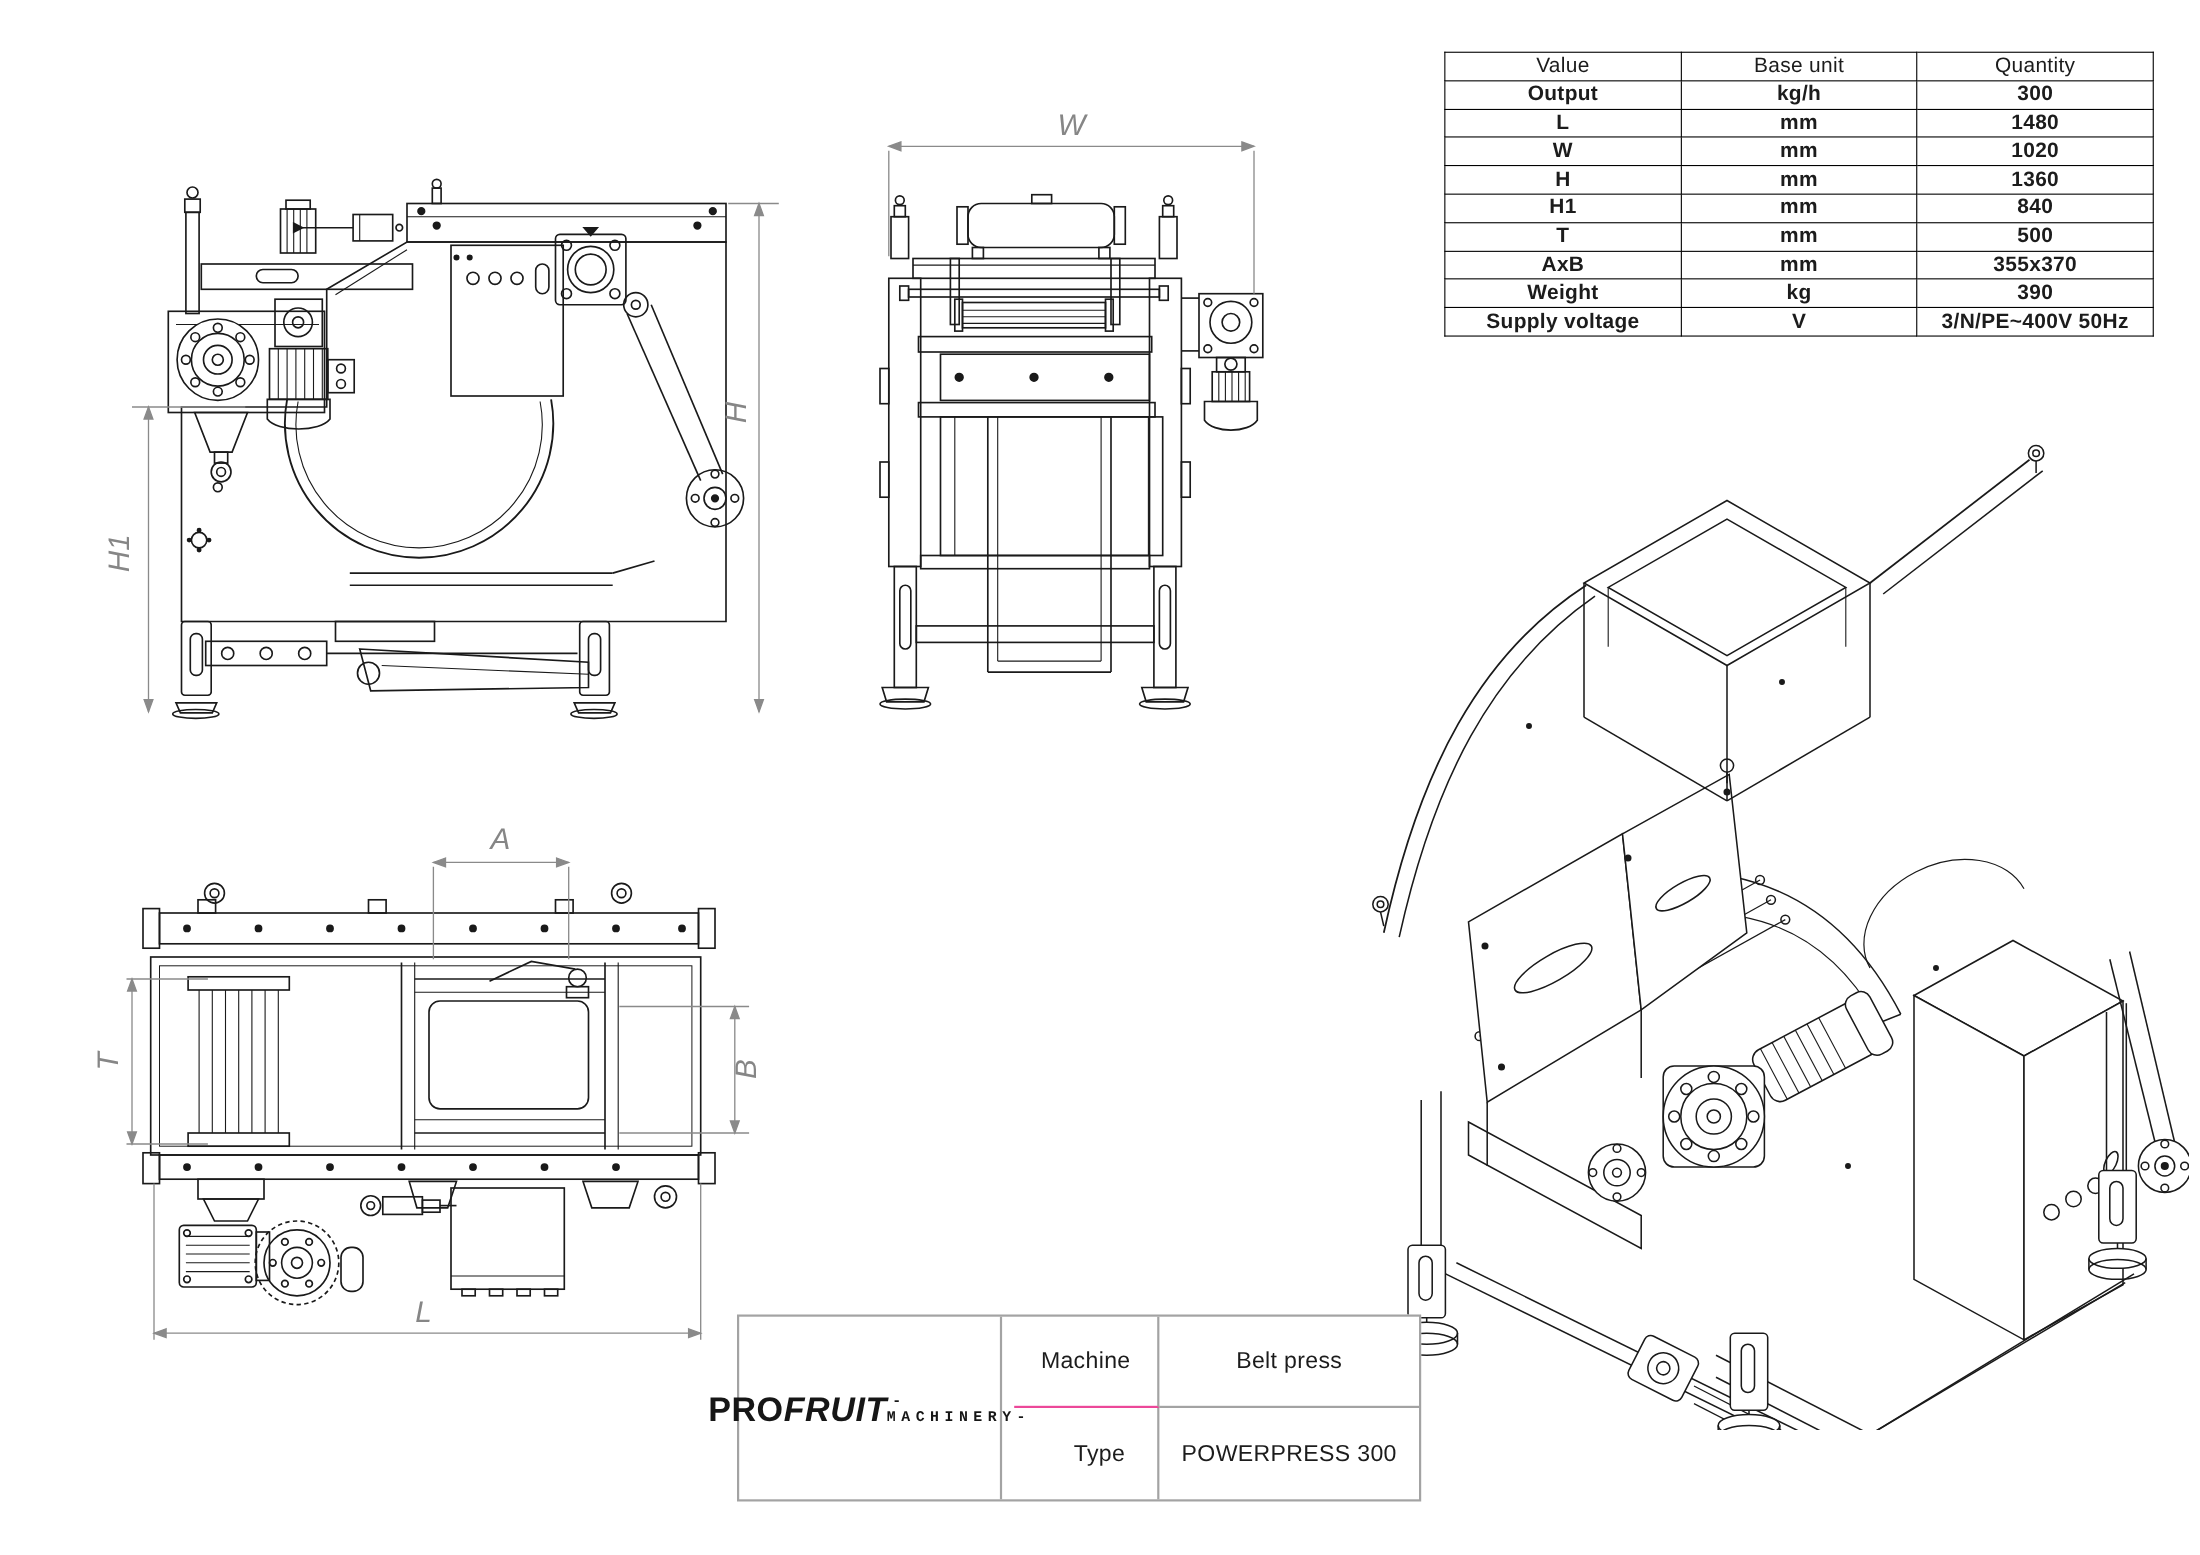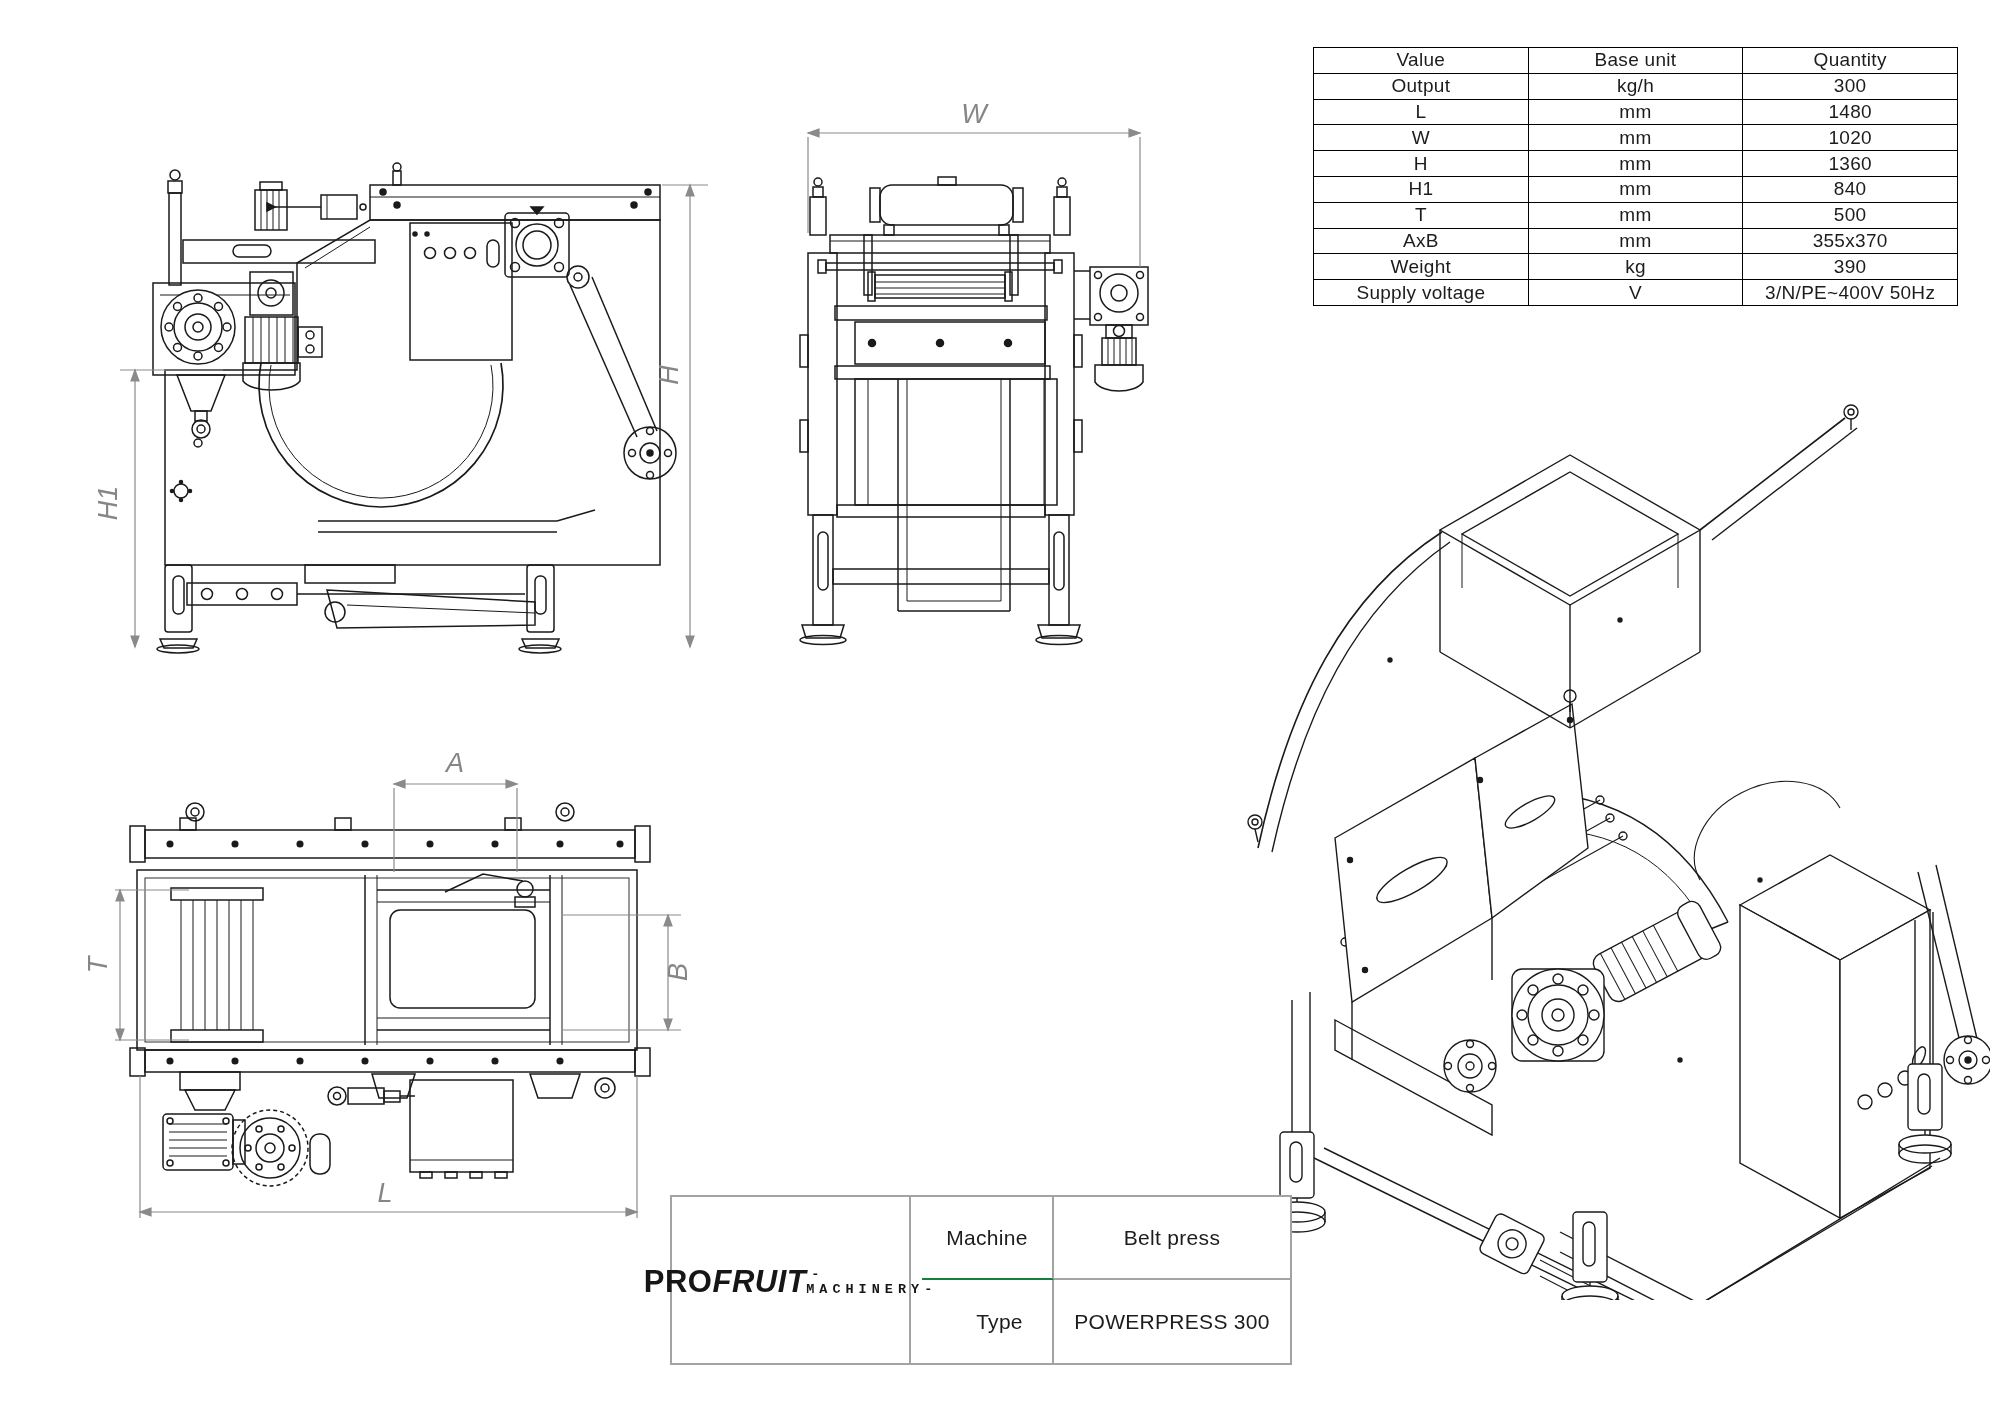--- a/index.html
+++ b/index.html
@@ -11,34 +11,34 @@
   svg{display:block;}
   svg text{font-family:"Liberation Sans",sans-serif;}
   .dim-label{fill:#868686;font-size:27px;font-style:italic;}
   
   table.spec{
     position:absolute;left:1313px;top:47px;width:645px;
     border-collapse:collapse;table-layout:fixed;border-radius:20px;
   }
   table.spec th,table.spec td{
     border:1.6px solid #000;height:24.8px;padding:0;
-    font-size:19px;font-weight:400;text-align:center;vertical-align:middle;
+    font-size:19px;font-weight:700;text-align:center;vertical-align:middle;
     letter-spacing:.3px;color:#1c1c1c;white-space:nowrap;overflow:hidden;
   }
   table.spec th{font-weight:400;}
   
   .title-block{
     position:absolute;left:670px;top:1195px;width:622px;height:170px;
     border:2px solid #a3a3a3;box-sizing:border-box;display:grid;
     grid-template-columns:239px 143px 1fr;grid-template-rows:1fr 1fr;
     background:#fff;
   }
   .tb-cell{display:flex;align-items:center;justify-content:center;font-size:21px;color:#1c1c1c;letter-spacing:.3px;}
   .tb-logo{grid-row:1 / span 2;border-right:2px solid #a3a3a3;flex-direction:row;}
-  .tb-machine-label{border-right:2px solid #a3a3a3;border-bottom:2px solid #15803d;margin-left:11px;}
+  .tb-machine-label{border-right:2px solid #a3a3a3;border-bottom:2px solid #ec4899;margin-left:11px;}
   .tb-machine-value{border-bottom:2px solid #a3a3a3;}
   .tb-type-label{border-right:2px solid #a3a3a3;margin-left:36px;}
   .brand-word{font-size:31px;font-weight:800;color:#161616;letter-spacing:.5px;line-height:1;margin-top:3px;}
   .brand-word .fruit{font-style:italic;}
   .brand-sub{font-size:13.5px;font-weight:700;color:#161616;letter-spacing:5px;margin-top:4px;text-indent:5px;font-family:Liberation Mono, monospace;}
 </style>
 </head>
 <body>
 
 <div class="canvas">

